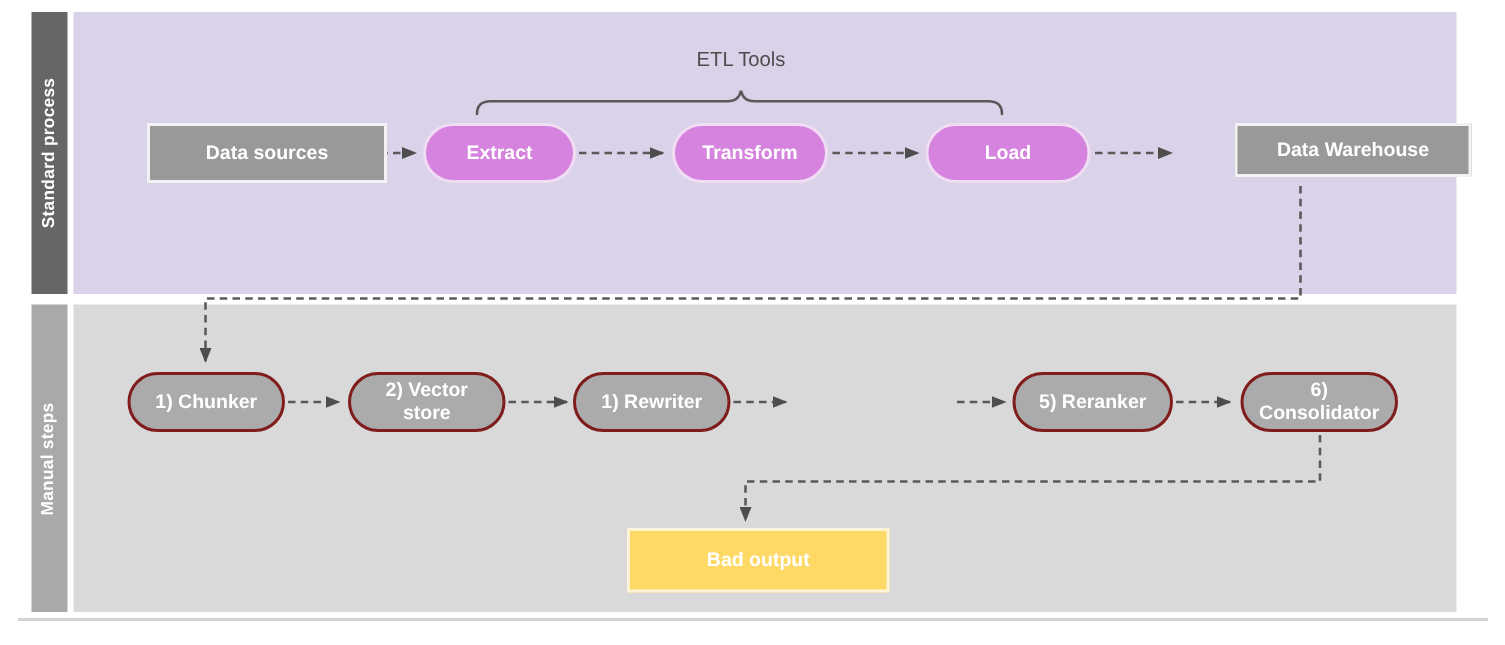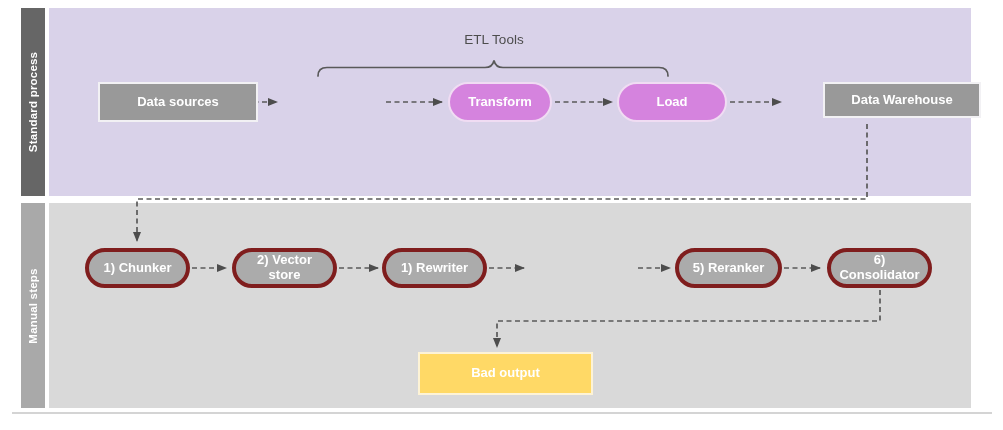--- a/index.html
+++ b/index.html
@@ -13,21 +13,21 @@
   #lane1-bar{left:21px;top:8px;height:188px;background:#666666;}
   #lane2-bar{left:21px;top:203px;height:205px;background:#a9a9a9;}
   .lane-bar span{transform:rotate(-90deg);white-space:nowrap;color:#ffffff;font-weight:700;font-size:11.5px;letter-spacing:.2px;}
 
   svg.connectors{position:absolute;left:0;top:0;width:1003px;height:430px;pointer-events:none;}
 
   .node{position:absolute;display:flex;align-items:center;justify-content:center;text-align:center;
         color:#ffffff;font-weight:700;font-size:13px;line-height:1.15;box-sizing:border-box;padding:0 8px;}
   .rect{background:#999999;border:2px solid #f2f1f4;}
   .pill-purple{background:#d583de;border:2px solid #f0dcf3;border-radius:21px;}
-  .pill-gray{background:#ababab;border:4px solid #7f1d1d;border-radius:21px;}
+  .pill-gray{background:#ababab;border:2px solid #7f1d1d;border-radius:21px;}
   .yellow{background:#ffd966;border:2px solid #fdf3d6;}
 
   #n-datasources{left:66px;top:82px;width:160px;height:40px;margin-left:32px;}
   #n-extract{left:282px;top:82px;width:102px;height:40px;}
   #n-transform{left:448px;top:82px;width:104px;height:40px;}
   #n-load{left:617px;top:82px;width:110px;height:40px;}
   #n-warehouse{left:823px;top:82px;width:158px;height:36px;}
   #n-step1{left:85px;top:248px;width:105px;height:40px;}
   #n-step2{left:232px;top:248px;width:105px;height:40px;}
   #n-step3{left:382px;top:248px;width:105px;height:40px;}
@@ -73,20 +73,21 @@
   <div class="lane-bar" id="lane1-bar">
     <span>Standard process</span>
   </div>
   <div class="lane-bar" id="lane2-bar">
     <span>Manual steps</span>
   </div>
 
   <div class="etl-label">ETL Tools</div>
 
   <div class="node rect" id="n-datasources">Data sources</div>
+  <div class="node pill-purple" id="n-extract">Extract</div>
   <div class="node pill-purple" id="n-load">Load</div>
   <div class="node pill-purple" id="n-transform">Transform</div>
   <div class="node rect" id="n-warehouse">Data Warehouse</div>
 
   <div class="node pill-gray" id="n-step1">1) Chunker</div>
   <div class="node pill-gray" id="n-step2">2) Vector store</div>
   <div class="node pill-gray" id="n-step3">1) Rewriter</div>
   <div class="node pill-gray" id="n-step5">5) Reranker</div>
   <div class="node pill-gray" id="n-step6">6) Consolidator</div>
 

